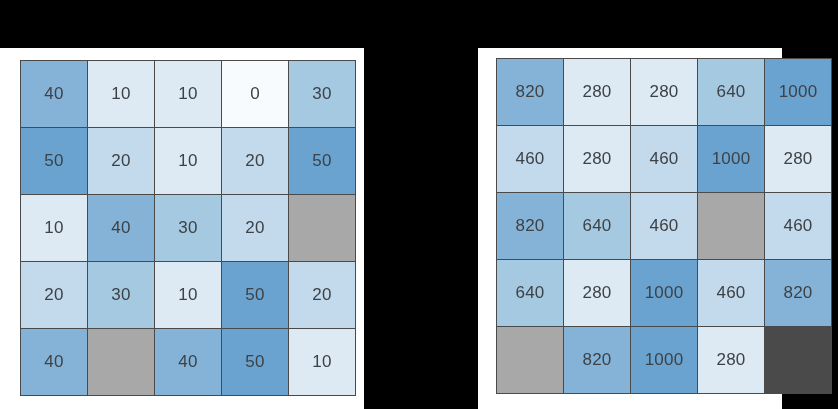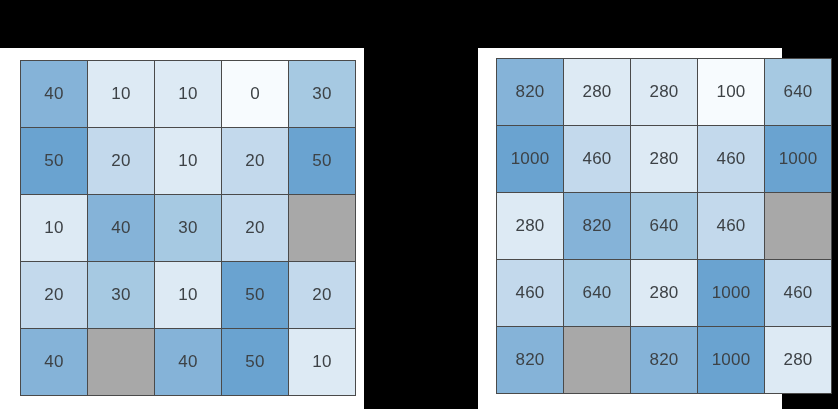--- a/index.html
+++ b/index.html
@@ -105,21 +105,20 @@
         <div class="cell" style="background: rgb(106, 163, 208);">50</div>
         <div class="cell" style="background: rgb(221, 234, 244);">10</div>
       </div>
   </div>
 
   <div class="panel" id="panel-right">
     <div class="heatmap" id="grid-right">
         <div class="cell" style="background: rgb(133, 179, 216);">820</div>
         <div class="cell" style="background: rgb(221, 234, 244);">280</div>
         <div class="cell" style="background: rgb(221, 234, 244);">280</div>
-        <div class="cell" style="background: rgb(247, 251, 254);">100</div>
         <div class="cell" style="background: rgb(166, 201, 226);">640</div>
         <div class="cell" style="background: rgb(106, 163, 208);">1000</div>
         <div class="cell" style="background: rgb(195, 217, 236);">460</div>
         <div class="cell" style="background: rgb(221, 234, 244);">280</div>
         <div class="cell" style="background: rgb(195, 217, 236);">460</div>
         <div class="cell" style="background: rgb(106, 163, 208);">1000</div>
         <div class="cell" style="background: rgb(221, 234, 244);">280</div>
         <div class="cell" style="background: rgb(133, 179, 216);">820</div>
         <div class="cell" style="background: rgb(166, 201, 226);">640</div>
         <div class="cell" style="background: rgb(195, 217, 236);">460</div>

